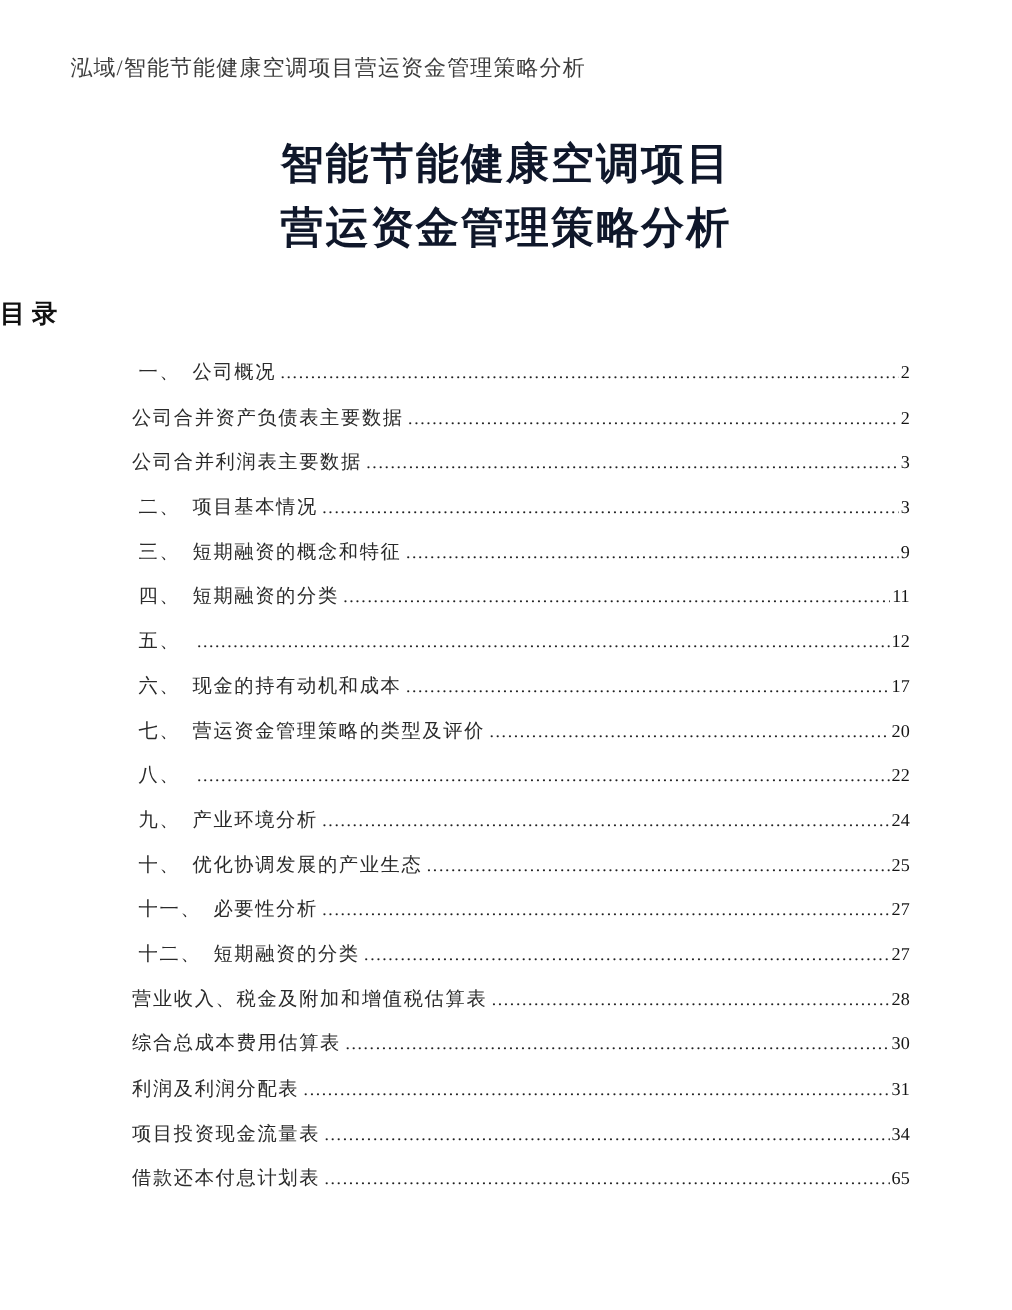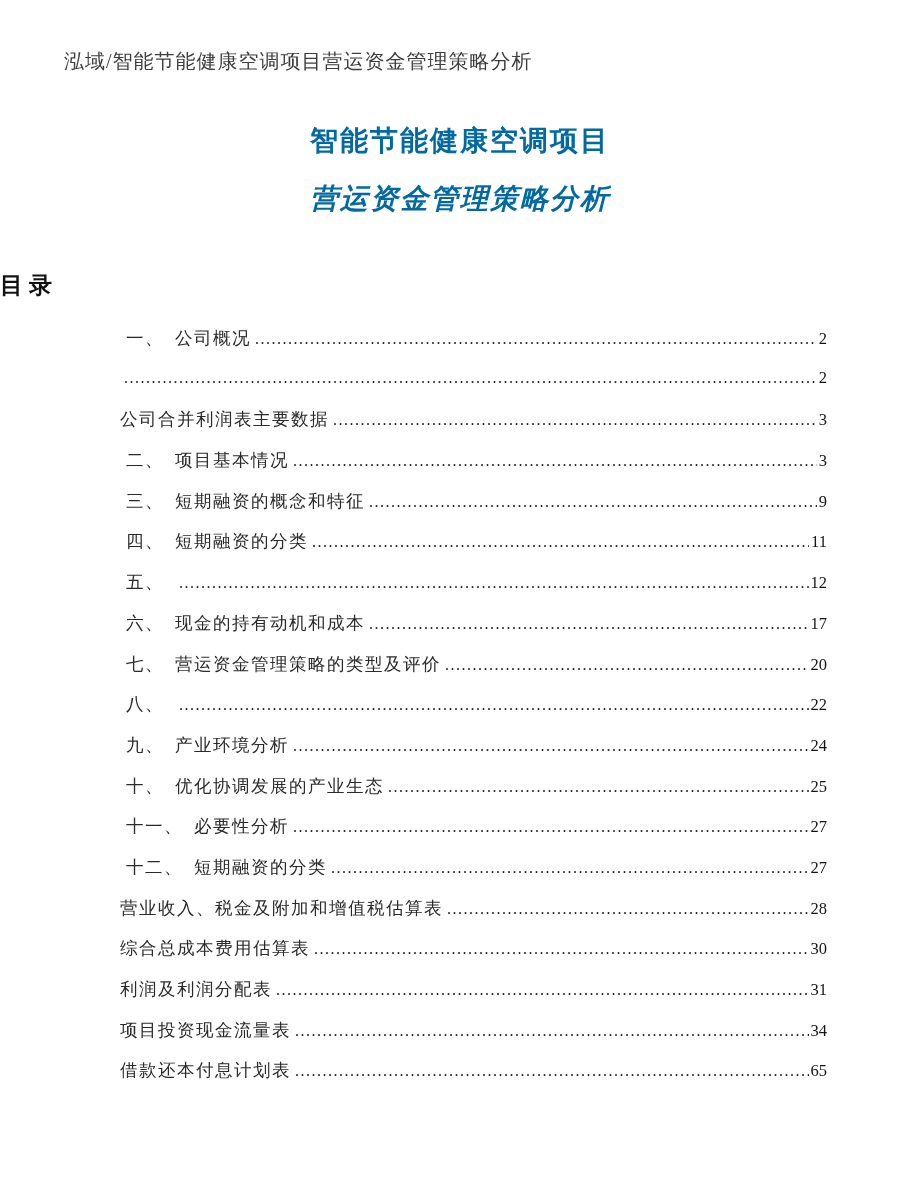--- a/index.html
+++ b/index.html
@@ -23,27 +23,27 @@
     letter-spacing: 1px;
     color: #3d3d3d;
   }
   .doc-title {
     position: absolute;
     left: 0;
     width: 100%;
     text-align: center;
     font-family: "Liberation Sans", sans-serif;
     font-weight: 700;
-    font-size: 28px;
+    font-size: 39px;
     letter-spacing: 2px;
-    color: #0369a1;
+    color: #0f172a;
     white-space: nowrap;
   }
   .doc-title.line1 { top: 122px; }
-  .doc-title.line2 { top: 180px; font-style: italic; }
+  .doc-title.line2 { top: 180px; }
   .toc-heading {
     position: absolute;
     left: 0;
     width: 100%;
     top: 270px;
     text-align: left;
     font-weight: 700;
     font-size: 23px;
     letter-spacing: 6px;
     color: #111111;
@@ -107,20 +107,21 @@
 <div class="toc-list">
   <div class="toc-row">
     <span class="toc-num">一、</span>
     <span class="toc-label">公司概况</span>
     <span class="toc-leader"></span>
     <span class="toc-page">2</span>
   </div>
 
   <div class="toc-row">
 
+    <span class="toc-label">公司合并资产负债表主要数据</span>
     <span class="toc-leader"></span>
     <span class="toc-page">2</span>
   </div>
 
   <div class="toc-row">
 
     <span class="toc-label">公司合并利润表主要数据</span>
     <span class="toc-leader"></span>
     <span class="toc-page">3</span>
   </div>

